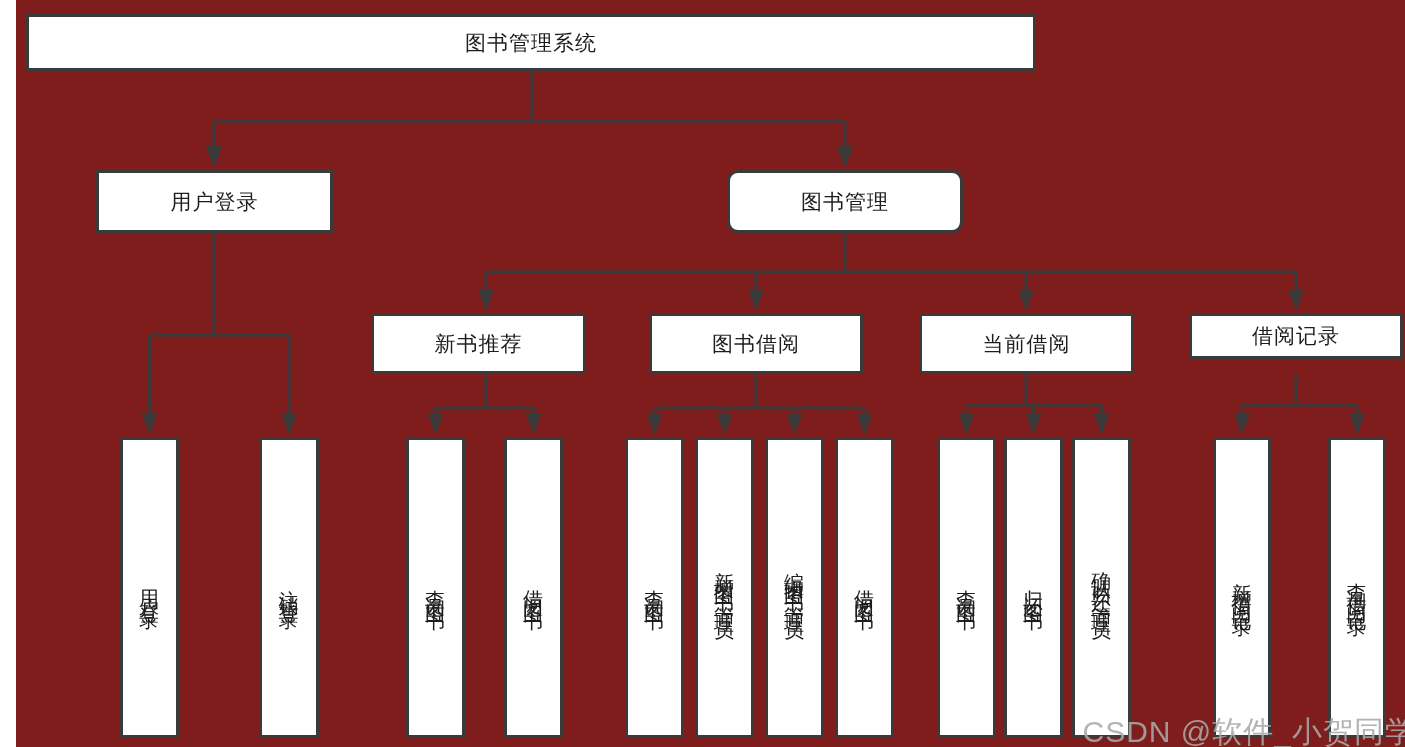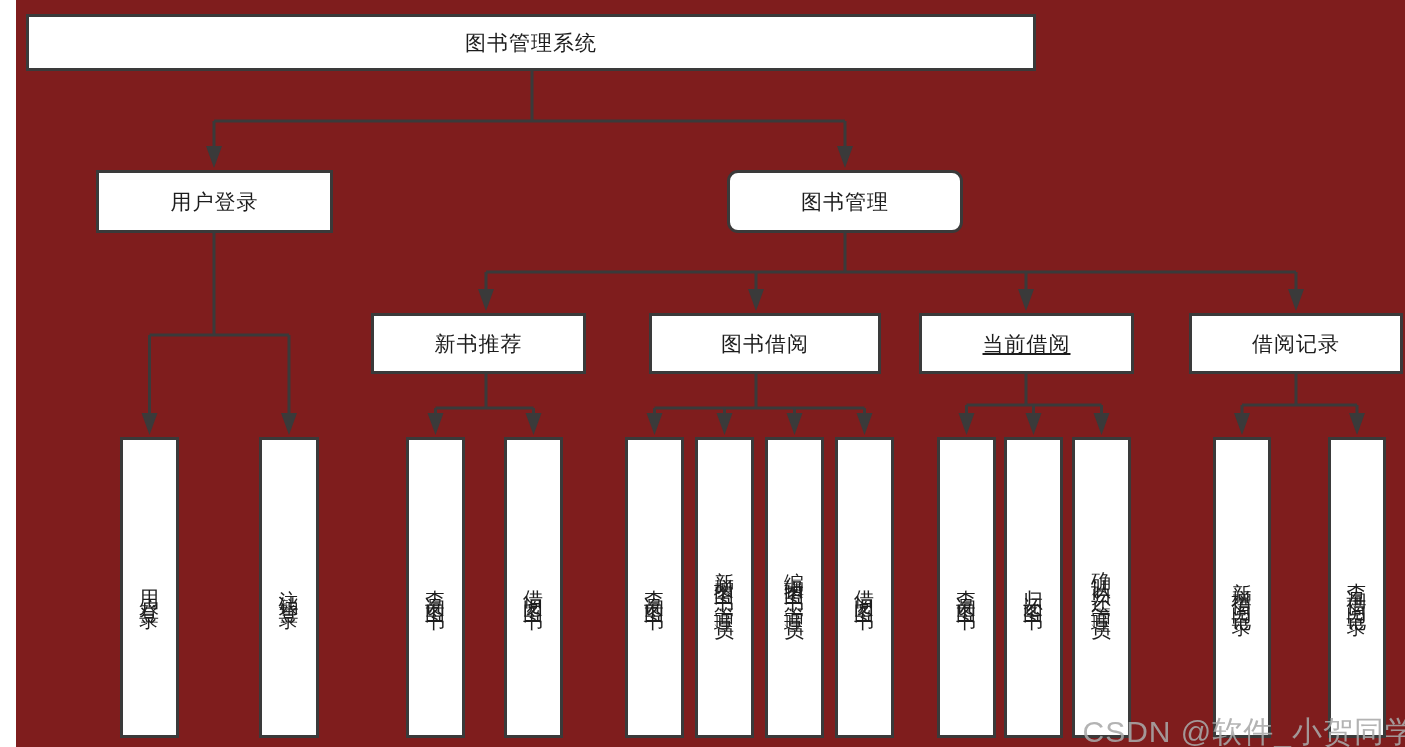--- a/index.html
+++ b/index.html
@@ -103,23 +103,23 @@
       <polygon points="1341,435 1333,413 1349,413"></polygon>
     </g>
   </svg>
 
   <div class="node" style="left:10px; top:14px; width:1010px; height:57px;">图书管理系统</div>
 
   <div class="node" style="left:80px; top:170px; width:237px; height:63px;">用户登录</div>
   <div class="node" style="left:711px; top:170px; width:236px; height:63px;border-radius:11px;">图书管理</div>
 
   <div class="node" style="left:355px; top:313px; width:215px; height:61px;">新书推荐</div>
-  <div class="node" style="left:633px; top:313px; width:232px; height:61px;">图书借阅</div>
-  <div class="node" style="left:903px; top:313px; width:215px; height:61px;text-decoration:underline;">当前借阅</div>
-  <div class="node" style="left:1173px; top:313px; width:214px; height:61px;">借阅记录</div>
+  <div class="node" style="left:633px; top:313px; width:214px; height:61px;">图书借阅</div>
+  <div class="node" style="left:903px; top:313px; width:215px; height:61px;">当前借阅</div>
+  <div class="node" style="left:1173px; top:313px; width:214px; height:46px;">借阅记录</div>
 
   <div class="leaf" style="left:104px; top:437px; width:59px; height:301px;">用户登录</div>
   <div class="leaf" style="left:243px; top:437px; width:60px; height:301px;">注销登录</div>
 
   <div class="leaf" style="left:390px; top:437px; width:59px; height:301px;">查询图书</div>
   <div class="leaf" style="left:488px; top:437px; width:59px; height:301px;">借阅图书</div>
 
   <div class="leaf" style="left:609px; top:437px; width:59px; height:301px;">查询图书</div>
   <div class="leaf" style="left:679px; top:437px; width:59px; height:301px;">新增图书（管理员）</div>
   <div class="leaf" style="left:749px; top:437px; width:59px; height:301px;">编辑图书（管理员）</div>

